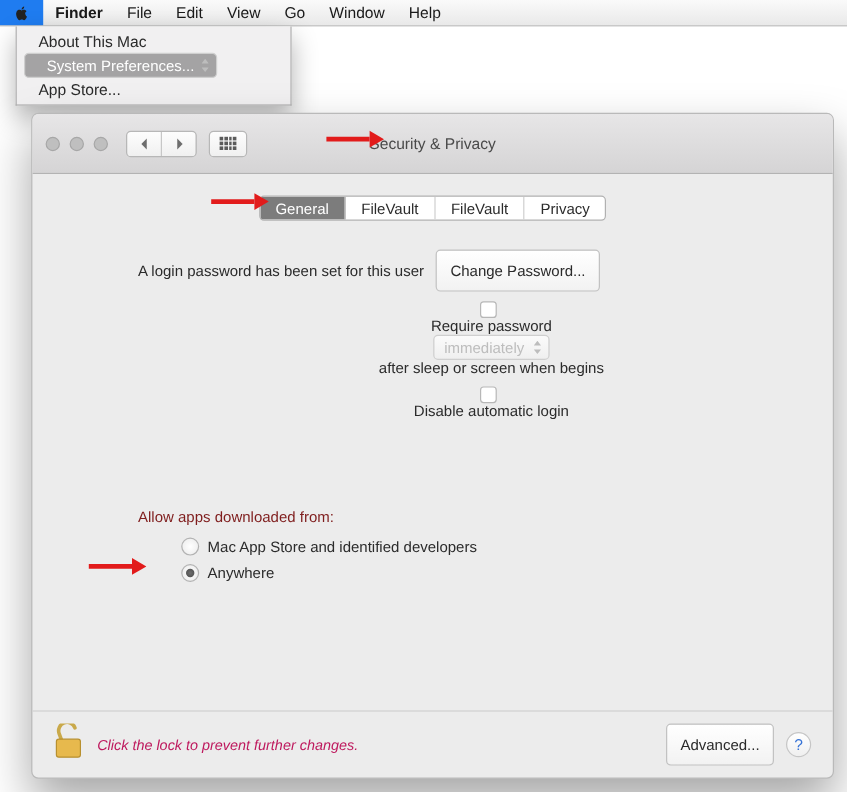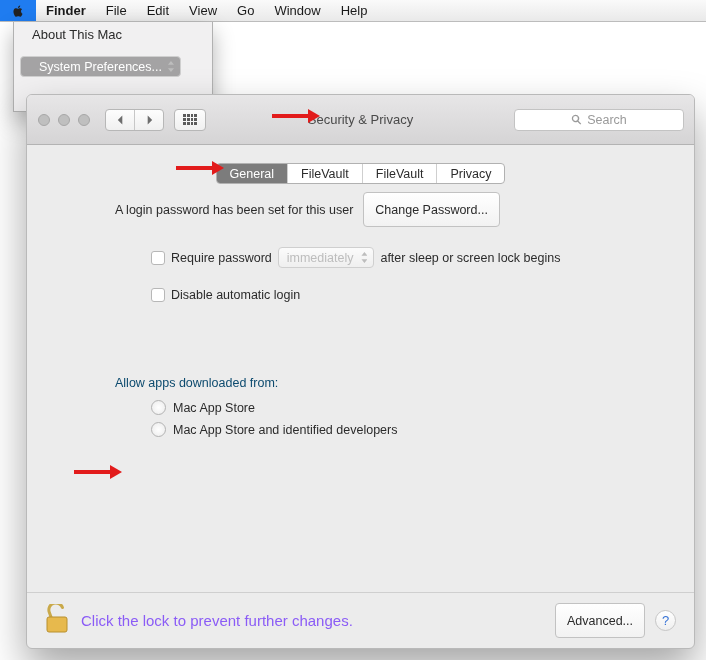--- a/index.html
+++ b/index.html
@@ -7,21 +7,21 @@
 
   
   .menubar { height: 22px; background: linear-gradient(#fafafa,#e9e9e9); display: flex; align-items: center; font-size: 13px; color: #1a1a1a; border-bottom: 1px solid #bcbcbc; }
   .menubar .apple { width: 36px; display: flex; justify-content: center; align-items: center; }
   .menubar .apple svg { width: 14px; height: 14px; fill: #222; }
   .menubar .mi { padding: 0 10px; height: 100%; display: flex; align-items: center; cursor: default; }
   .menubar .mi.bold { font-weight: 600; }
   .menubar .mi.open { background: #1f7cf0; color: #fff; }
 
   
-  .dropdown { position: absolute; left: 13px; top: 22px; width: 200px; background: #f1f0f1; border: 1px solid #b1b1b1; border-top: none; box-shadow: 0 10px 20px rgba(0,0,0,.3); font-size: 13px; padding: 3px 0; }
+  .dropdown { position: absolute; left: 13px; top: 22px; width: 230px; background: #f1f0f1; border: 1px solid #b1b1b1; border-top: none; box-shadow: 0 10px 20px rgba(0,0,0,.3); font-size: 13px; padding: 3px 0; }
   .dropdown .di { padding: 2px 18px; color: #2a2a2a; cursor: default; }
   .dropdown .di.sel { background: #a4a3a4; color: #fff; }
 
   
   .prefwin { position: absolute; left: 26px; top: 94px; width: 669px; height: 555px; background: #ececec; border: 1px solid #b9b9b9; border-radius: 6px; box-shadow: 0 20px 40px rgba(0,0,0,.35); overflow: hidden; }
 
   .toolbar { height: 50px; background: linear-gradient(#e7e6e7,#d5d4d5); border-bottom: 1px solid #b3b3b3; position: relative; display: flex; align-items: center; }
   .traffic { display: flex; gap: 8px; margin-left: 11px; }
   .tl { width: 12px; height: 12px; border-radius: 50%; background: #bfbfbf; border: 1px solid #a7a7a7; }
 
@@ -35,47 +35,47 @@
   .gridbtn .gd div { background: #5b5b5b; }
 
   .wtitle { position: absolute; left: 0; right: 0; text-align: center; font-size: 13px; color: #4a4a4a; pointer-events: none; }
 
   .searchbox { margin-left: auto; margin-right: 10px; width: 170px; height: 22px; background: #fff; border: 1px solid #c3c3c3; border-radius: 4px; display: flex; align-items: center; justify-content: center; gap: 5px; font-size: 12.5px; color: #9a9a9a; }
   .searchbox svg { width: 11px; height: 11px; fill: #9a9a9a; }
 
   
   .content { position: relative; padding: 18px 26px; height: calc(100% - 50px); }
 
-  .tabs { display: flex; justify-content: center; margin-bottom: 8px; }
+  .tabs { display: flex; justify-content: center; margin-bottom: 24px; }
   .seg { display: flex; border: 1px solid #b1b1b1; border-radius: 4px; overflow: hidden; background: #fff; height: 21px; }
   .seg .t { padding: 0 13px; font-size: 12.5px; display: flex; align-items: center; border-right: 1px solid #cfcfcf; color: #2c2c2c; }
   .seg .t:last-child { border-right: none; }
   .seg .t.active { background: #7c7c7c; color: #fff; }
 
   .formrow { display: flex; align-items: center; font-size: 12.5px; color: #2b2b2b; margin-bottom: 8px; }
-  .formrow.indent { margin-left: 98px; }
+  .formrow.indent { margin-left: 98px; flex-direction: column; }
   .formrow.top { margin-left: 62px; }
 
   .btn { height: 35px; padding: 16px 11px; border: 1px solid #c2c2c2; border-radius: 4px; background: linear-gradient(#fff,#f2f2f2); font-size: 12.5px; color: #2a2a2a; display: inline-flex; align-items: center; }
   .btn.dis { color: #b1b1b1; }
 
   .cb { width: 14px; height: 14px; border: 1px solid #b7b7b7; border-radius: 3px; background: #fff; margin-right: 6px; flex-shrink: 0; }
 
-  .sel { height: 21px; border: 1px solid #cfcfcf; border-radius: 4px; background: linear-gradient(#fbfbfb,#efefef); padding: 0 20px 0 8px; font-size: 12.5px; color: #bdbdbd; display: inline-flex; align-items: center; position: relative; margin: 12px 6px; }
+  .sel { height: 21px; border: 1px solid #cfcfcf; border-radius: 4px; background: linear-gradient(#fbfbfb,#efefef); padding: 0 20px 0 8px; font-size: 12.5px; color: #bdbdbd; display: inline-flex; align-items: center; position: relative; margin: 0 6px; }
   .sel::after { content: ""; position: absolute; right: 6px; top: 4px; width: 6px; height: 11px; background:
     linear-gradient(#bdbdbd,#bdbdbd); clip-path: polygon(50% 0,100% 35%,0 35%,50% 0,0 65%,100% 65%,50% 100%,0 65%); }
 
-  .section-label { font-size: 12.5px; color: #0c4a6e; margin: 74px 0 10px 62px; }
+  .section-label { font-size: 12.5px; color: #7f1d1d; margin: 74px 0 10px 62px; }
 
   .radiorow { display: flex; align-items: center; margin-left: 98px; font-size: 12.5px; color: #2b2b2b; margin-bottom: 7px; }
   .rd { width: 15px; height: 15px; border-radius: 50%; border: 1px solid #b3b3b3; background: radial-gradient(#fff,#eaeaea); margin-right: 7px; position: relative; flex-shrink: 0; }
   .rd.on::after { content:""; position:absolute; left:3px; top:3px; width:7px; height:7px; border-radius:50%; background: radial-gradient(#6e6e6e,#4a4a4a); }
 
   .bottombar { position: absolute; left: 0; right: 0; bottom: 0; height: 56px; border-top: 1px solid #cfcfcf; display: flex; align-items: center; padding: 0 18px; }
-  .locktext { font-size: 15px; color: #8b5cf6; margin-left: 10px; }
+  .locktext { font-size: 12px; color: #be185d; margin-left: 10px; font-style: italic; }
   .helpbtn { width: 21px; height: 21px; border: 1px solid #c6c6c6; border-radius: 50%; background: linear-gradient(#fff,#efefef); color: #3773d6; display:flex; align-items:center; justify-content:center; font-size: 13px; margin-left: 10px; }
 
   
   .arrow { position: absolute; pointer-events: none; }
   .arrow svg { display: block; }
 
 </style>
 </head>
 <body>
 
@@ -131,26 +131,20 @@
           <div></div>
           <div></div>
           <div></div>
           <div></div>
           <div></div>
           <div></div>
           <div></div>
         </span>
     </div>
     <div class="wtitle">Security &amp; Privacy</div>
-    <div class="searchbox">
-      <svg viewBox="0 0 16 16">
-          <path d="M6.5 1a5.5 5.5 0 014.3 8.9l4.1 4.1-1.4 1.4-4.1-4.1A5.5 5.5 0 116.5 1zm0 2a3.5 3.5 0 100 7 3.5 3.5 0 000-7z"></path>
-        </svg>
-      <span>Search</span>
-    </div>
   </div>
 
   <div class="content">
 
     <div class="tabs">
       <div class="seg">
         <div class="t active">General</div>
         <div class="t">FileVault</div>
         <div class="t">FileVault</div>
         <div class="t">Privacy</div>
@@ -160,38 +154,38 @@
     <div class="formrow top">
       <span>A login password has been set for this user</span>
       <span style="width:10px"></span>
       <span class="btn">Change Password...</span>
     </div>
 
     <div class="formrow indent">
       <span class="cb"></span>
       <span>Require password</span>
       <span class="sel">immediately</span>
-      <span>after sleep or screen lock begins</span>
+      <span>after sleep or screen when begins</span>
     </div>
 
 
     <div class="formrow indent">
       <span class="cb"></span>
       <span>Disable automatic login</span>
     </div>
 
     <div class="section-label">Allow apps downloaded from:</div>
 
     <div class="radiorow">
       <span class="rd"></span>
-      <span>Mac App Store</span>
+      <span>Mac App Store and identified developers</span>
     </div>
     <div class="radiorow">
-      <span class="rd"></span>
-      <span>Mac App Store and identified developers</span>
+      <span class="rd on"></span>
+      <span>Anywhere</span>
     </div>
 
     <div class="bottombar">
       <span>
         <svg width="26" height="30" viewBox="0 0 26 30">
           <path d="M6 13 V8 a7 7 0 0 1 14 0" fill="none" stroke="#c9a94a" stroke-width="3" stroke-linecap="round" transform="rotate(-20 6 13)"></path>
           <rect x="2" y="13" width="20" height="15" rx="2" fill="#e7b94d" stroke="#b8902f"></rect>
           <rect x="2" y="13" width="20" height="15" rx="2" fill="url(#g)"></rect>
         </svg>
       </span>

